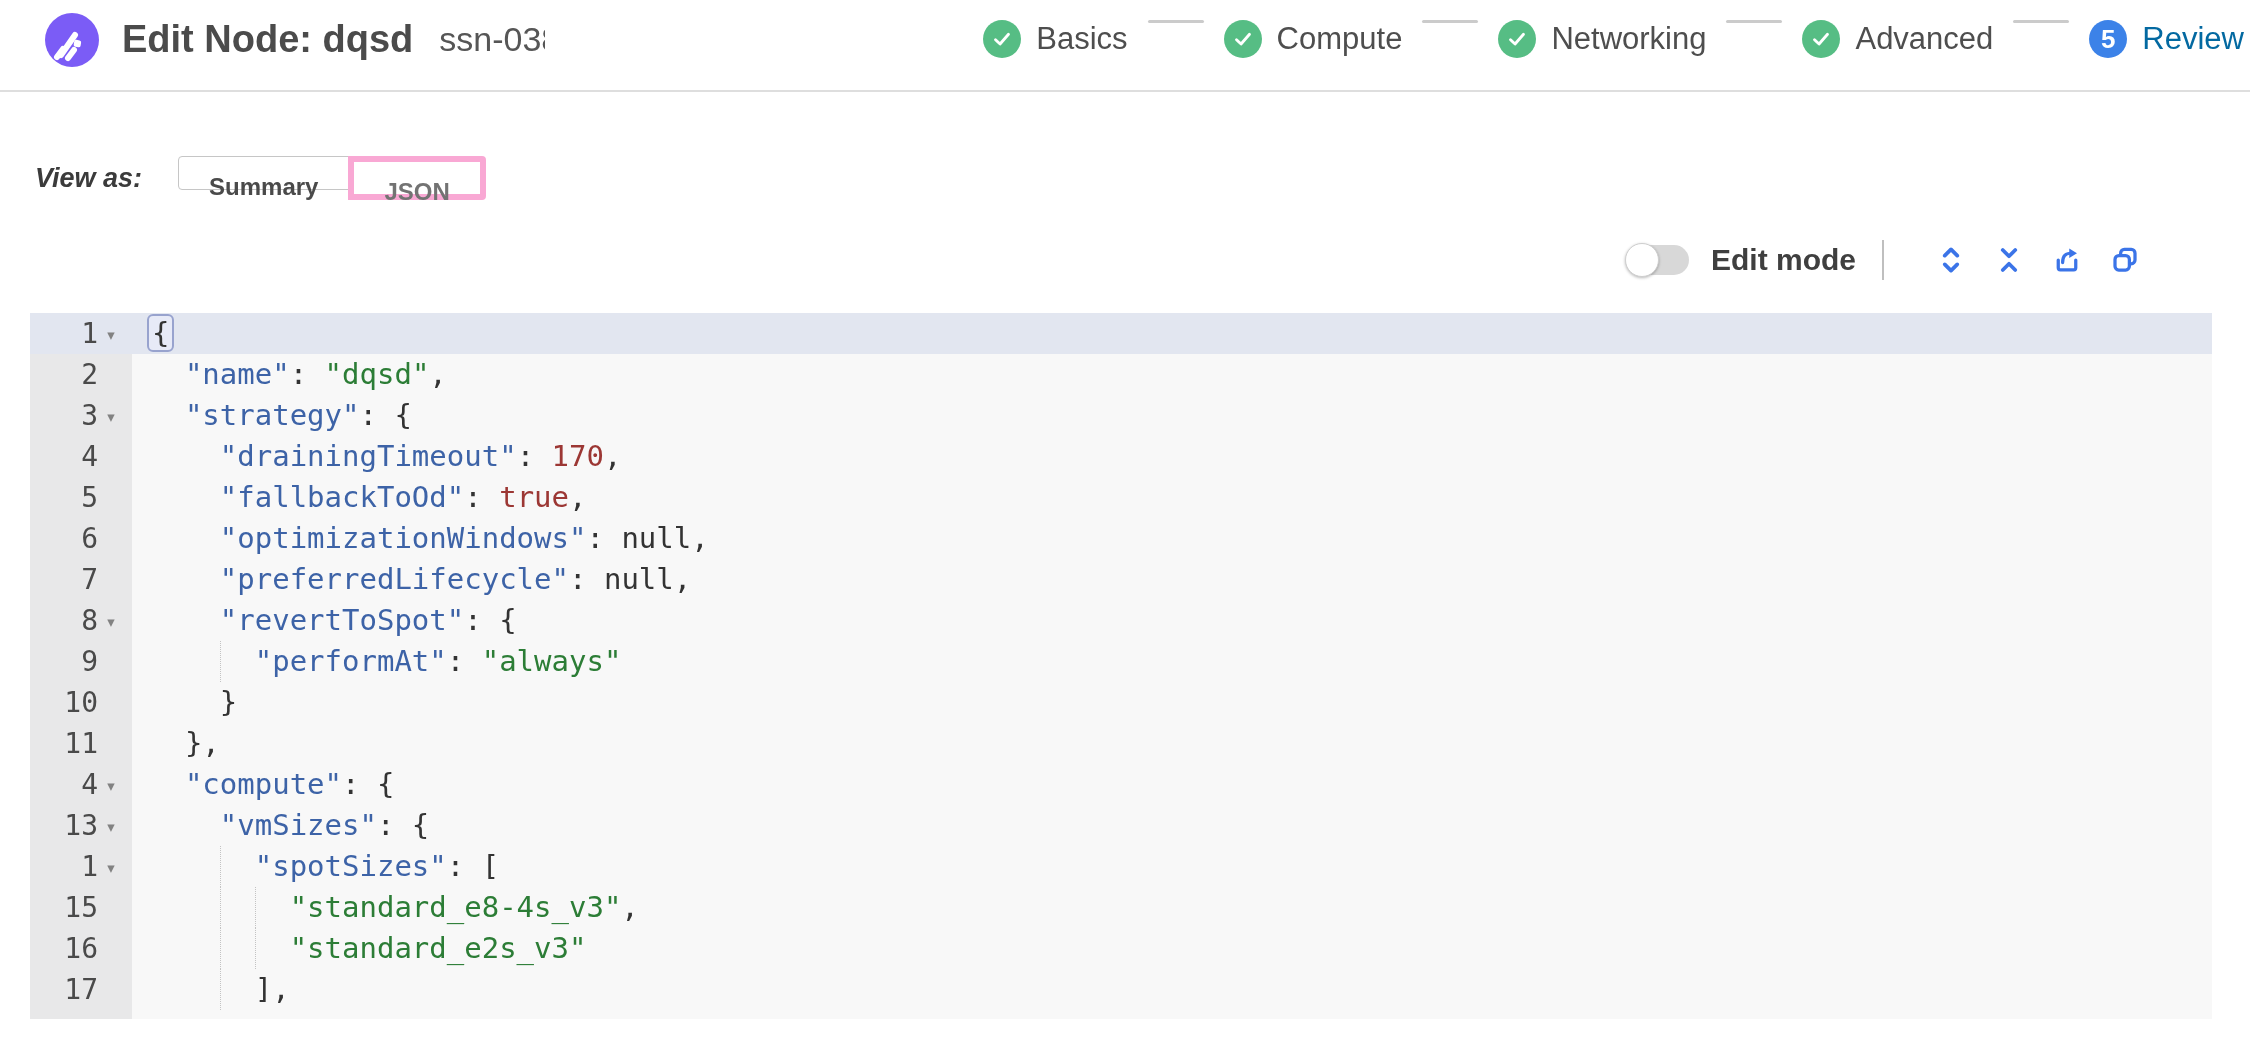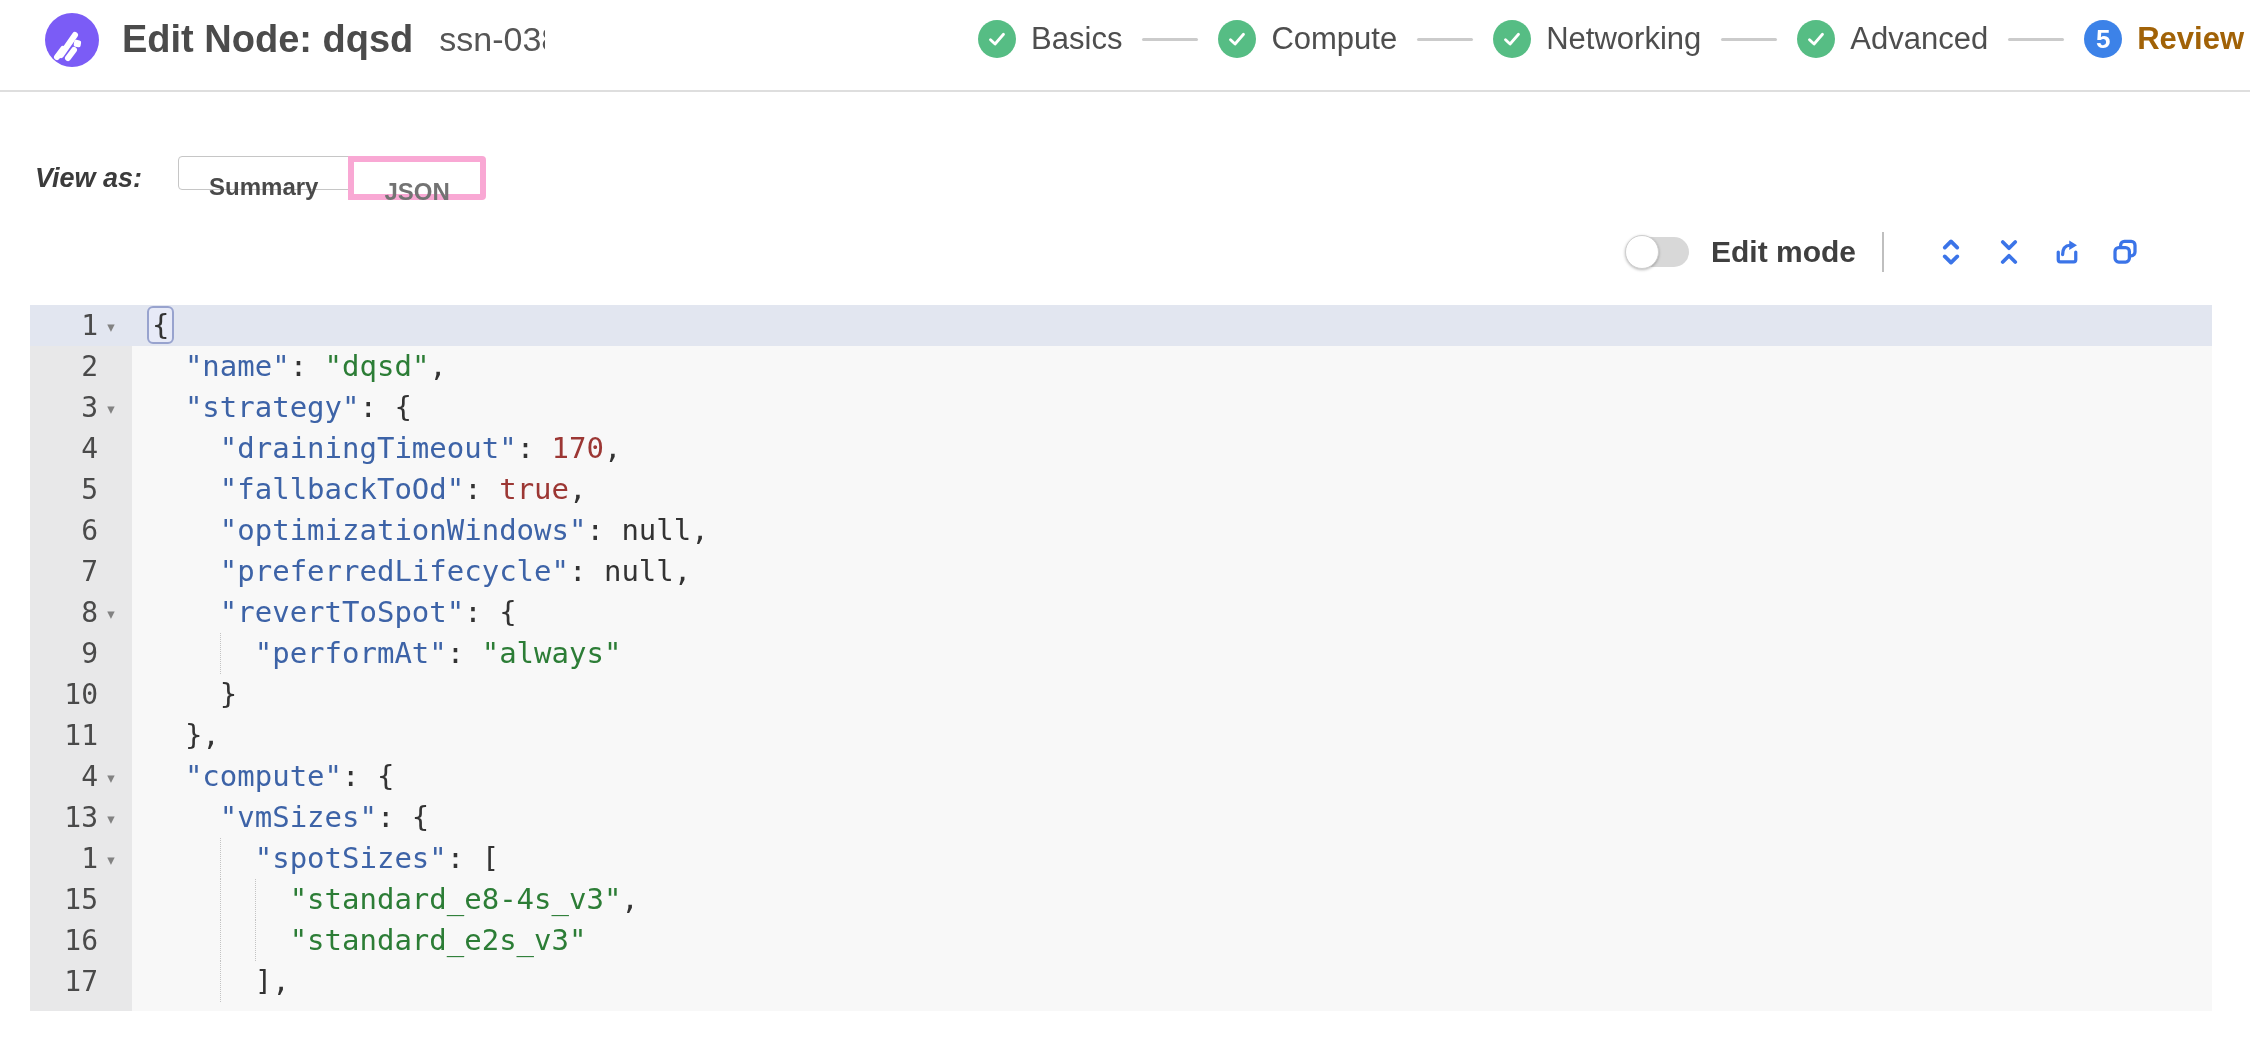--- a/index.html
+++ b/index.html
@@ -6,43 +6,43 @@
   html,body { width:2250px; height:1048px; overflow:hidden; background:#fff;
               font-family:"Liberation Sans", sans-serif; }
 
   
   .hdr { height:92px; display:flex; align-items:center; padding:0 6px 12px 44px;
          border-bottom:2px solid #dedede; background:#fff; }
   .logo { width:56px; height:56px; flex:0 0 auto; margin-top:2px; }
   .title { font-size:38px; font-weight:700; color:#4b4b4b; margin-left:22px; white-space:nowrap; }
   .subtitle { font-size:34px; font-weight:500; color:#565656; margin-left:26px;
               width:106px; overflow:hidden; white-space:nowrap; flex:0 0 auto; }
-  .stepper { margin-left:auto; display:flex; align-items:center; }
+  .stepper { margin-left:auto; display:flex; align-items:flex-start; }
   .step { display:flex; align-items:center; }
   .badge { width:38px; height:38px; border-radius:50%; display:flex; align-items:center;
            justify-content:center; flex:0 0 auto; }
   .badge.done { background:#56bd84; }
   .badge.current { background:#3c82e8; color:#fff; font-size:26px; font-weight:700; }
   .badge svg { width:26px; height:26px; }
   .slabel { font-size:31px; color:#4e4e4e; margin-left:15px; white-space:nowrap; }
-  .step.current .slabel { color:#a16207; font-weight:700; }
+  .step.current .slabel { color:#0369a1; font-weight:400; }
   .connector { width:56px; height:3px; background:#cbcbcb; border-radius:2px; margin:0 20px; }
 
   
   .viewas { margin-top:62px; padding-left:35px; display:flex; align-items:center; height:48px; }
   .viewas-label { font-size:27px; font-weight:700; color:#3b3b3b; margin-right:36px;font-style:italic; }
   .seg-group { display:flex; }
   .seg { height:32px; padding:16px 30px; font-family:"Liberation Sans",sans-serif;
          font-size:24px; font-weight:700; color:#4a4a4a; background:#fff;
          border:1px solid #c6c6c6; border-radius:4px 0 0 4px; cursor:pointer; }
   .seg + .seg { border-radius:0 4px 4px 0; margin-left:-1px; }
   .seg.sel { border:6px solid #f9a8d4; color:#737373; position:relative; z-index:1; }
 
   
-  .toolbar { margin-top:28px; height:44px; display:flex; align-items:center;
+  .toolbar { margin-top:36px; height:44px; display:flex; align-items:center;
              justify-content:flex-end; padding-right:106px; }
   .toggle { width:62px; height:30px; border-radius:15px; background:#d8d8d8; position:relative;
             cursor:pointer; flex:0 0 auto; }
   .knob { width:34px; height:34px; border-radius:50%; background:#fff; border:1px solid #cfcfcf;
           position:absolute; left:-2px; top:-2px; box-shadow:0 1px 3px rgba(0,0,0,.28); }
   .editmode { font-size:30px; font-weight:600; color:#3f3f3f; margin:0 26px 0 22px; }
   .vdiv { width:2px; height:40px; background:#bfbfbf; margin-right:28px; }
   .icon-btn { width:34px; height:34px; background:none; border:none; cursor:pointer;
               margin-left:24px; padding:0; }
   .icon-btn svg { width:30px; height:30px; display:block; }

